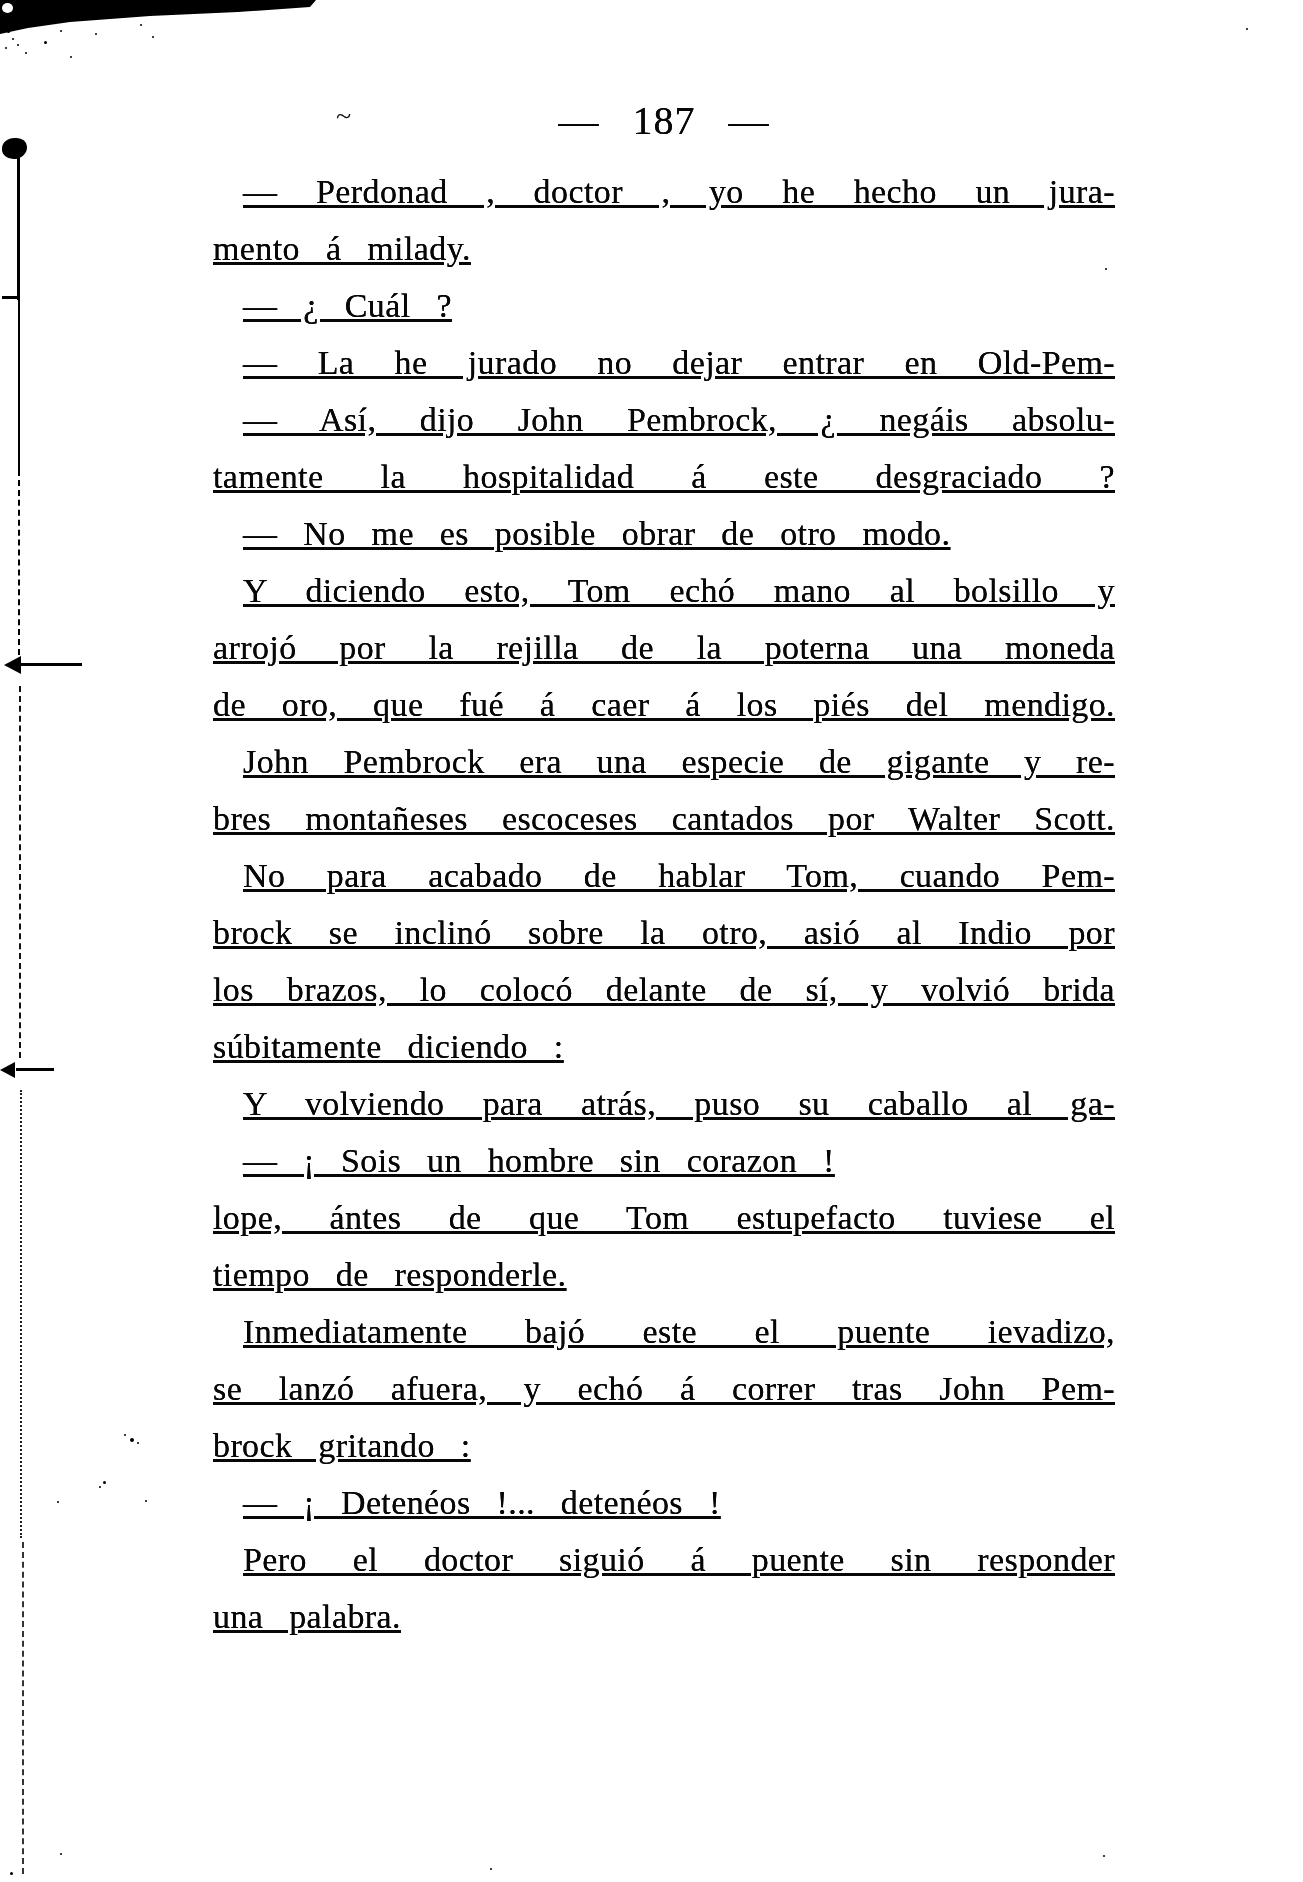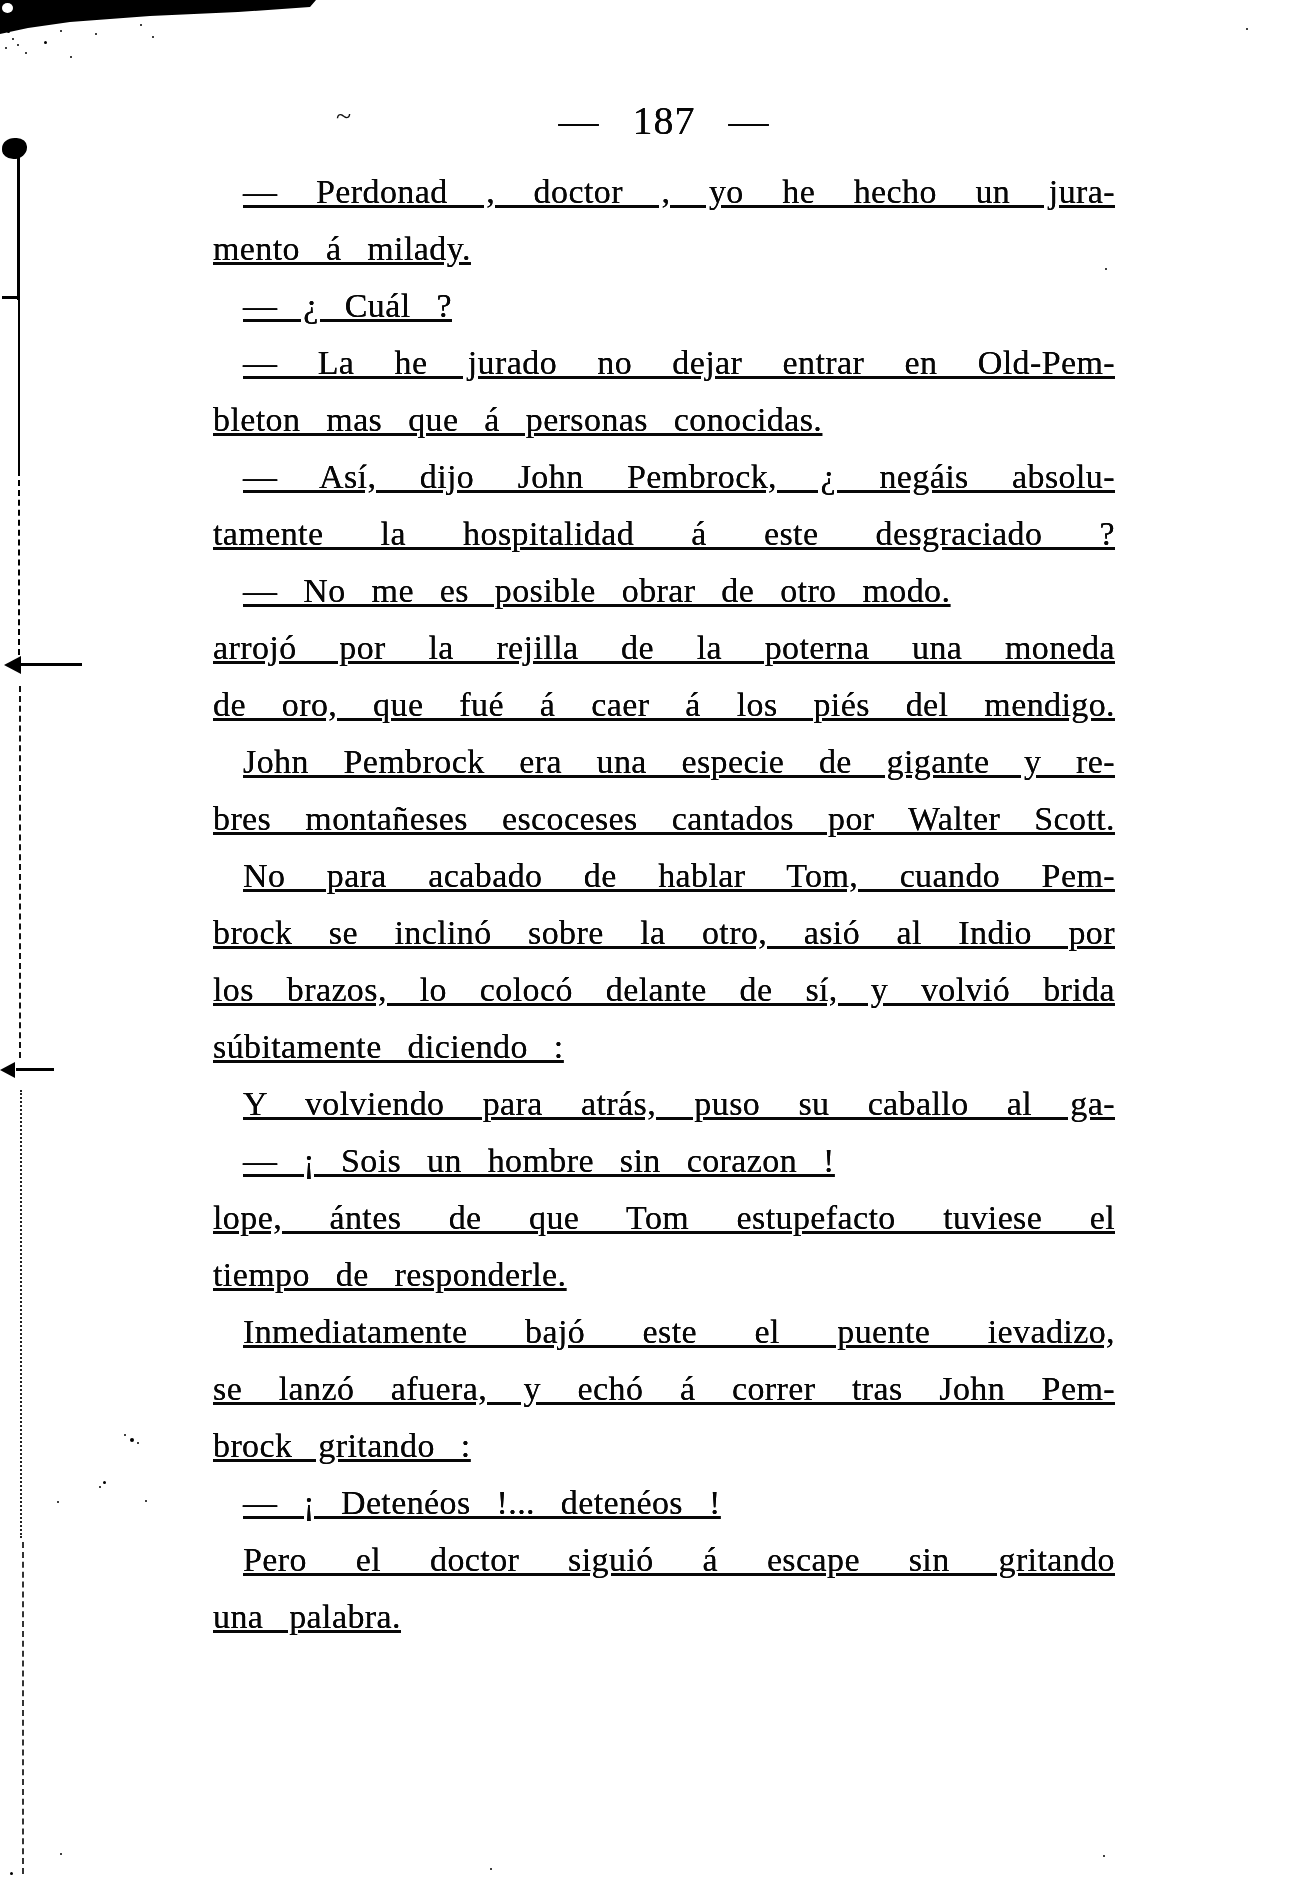--- a/index.html
+++ b/index.html
@@ -132,37 +132,37 @@
       <div class="speck" style="left: 1246px; top: 28px; width: 2px; height: 2px;"></div>
     </div>
 
   <span class="tilde-mark">~</span>
   <div class="page-number">— 187 —</div>
   <div class="text-column" id="page-text">
       <div class="line pj">— Perdonad , doctor , yo he hecho un jura-</div>
       <div class="line cl">mento á milady.</div>
       <div class="line pl">— ¿ Cuál ?</div>
       <div class="line pj">— La he jurado no dejar entrar en Old-Pem-</div>
-      <div class="line cl">bleton mas que á personas conocidas.</div>
       <div class="line pj">— Así, dijo John Pembrock, ¿ negáis absolu-</div>
       <div class="line cj">tamente la hospitalidad á este desgraciado ?</div>
       <div class="line pl">— No me es posible obrar de otro modo.</div>
+      <div class="line pj">Y diciendo esto, Tom echó mano al bolsillo y</div>
       <div class="line cj">arrojó por la rejilla de la poterna una moneda</div>
       <div class="line cj">de oro, que fué á caer á los piés del mendigo.</div>
       <div class="line pj">John Pembrock era una especie de gigante y re-</div>
       <div class="line cj">bres montañeses escoceses cantados por Walter Scott.</div>
       <div class="line pj">No para acabado de hablar Tom, cuando Pem-</div>
       <div class="line cj">brock se inclinó sobre la otro, asió al Indio por</div>
       <div class="line cj">los brazos, lo colocó delante de sí, y volvió brida</div>
       <div class="line cl">súbitamente diciendo :</div>
       <div class="line pj">Y volviendo para atrás, puso su caballo al ga-</div>
       <div class="line pl">— ¡ Sois un hombre sin corazon !</div>
       <div class="line cj">lope, ántes de que Tom estupefacto tuviese el</div>
       <div class="line cl">tiempo de responderle.</div>
       <div class="line pj">Inmediatamente bajó este el puente ievadizo,</div>
       <div class="line cj">se lanzó afuera, y echó á correr tras John Pem-</div>
       <div class="line cl">brock gritando :</div>
       <div class="line pl">— ¡ Detenéos !... detenéos !</div>
-      <div class="line pj">Pero el doctor siguió á escape sin gritando</div>
+      <div class="line pj">Pero el doctor siguió á puente sin responder</div>
       <div class="line cl">una palabra.</div>
     </div>
 
 </div>
 
 </body></html>

